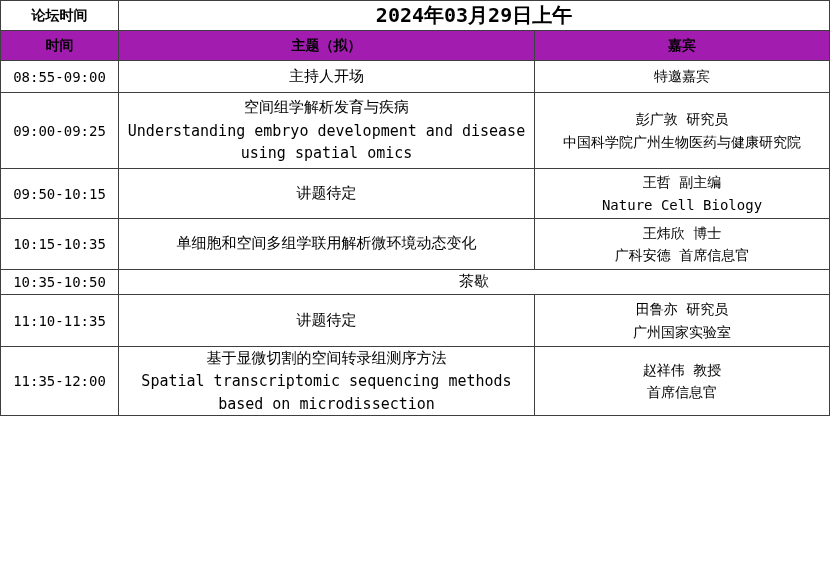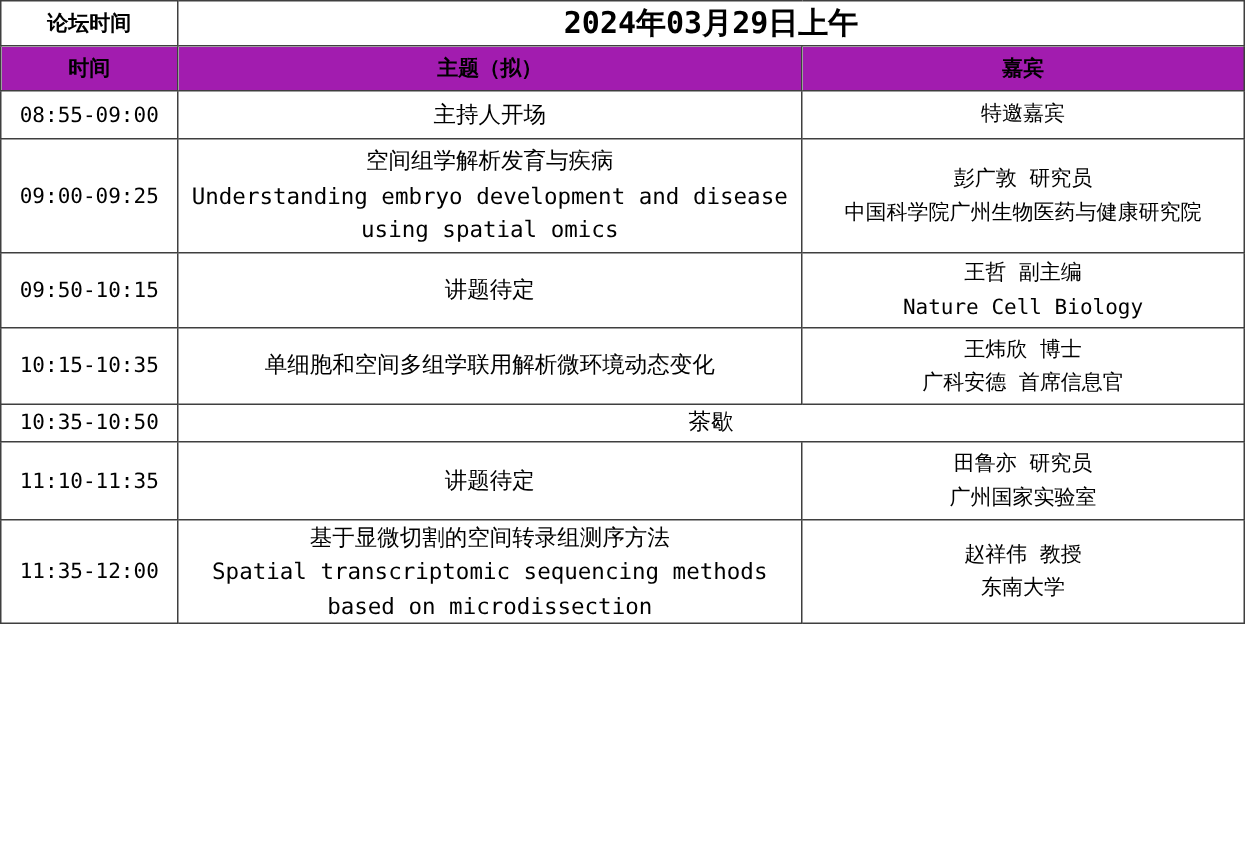--- a/index.html
+++ b/index.html
@@ -120,18 +120,18 @@
   </tr>
 
   <tr class="r8">
     <td class="time">11:35-12:00</td>
     <td>
       <div class="cn">基于显微切割的空间转录组测序方法</div>
       <div class="en">Spatial transcriptomic sequencing methods based on microdissection</div>
     </td>
     <td>
       <div class="guest-name">赵祥伟 教授</div>
-      <div class="guest-org">东南大学</div>
+      <div class="guest-org">首席信息官</div>
     </td>
   </tr>
 
 </tbody>
   </table>
 
 </body></html>

